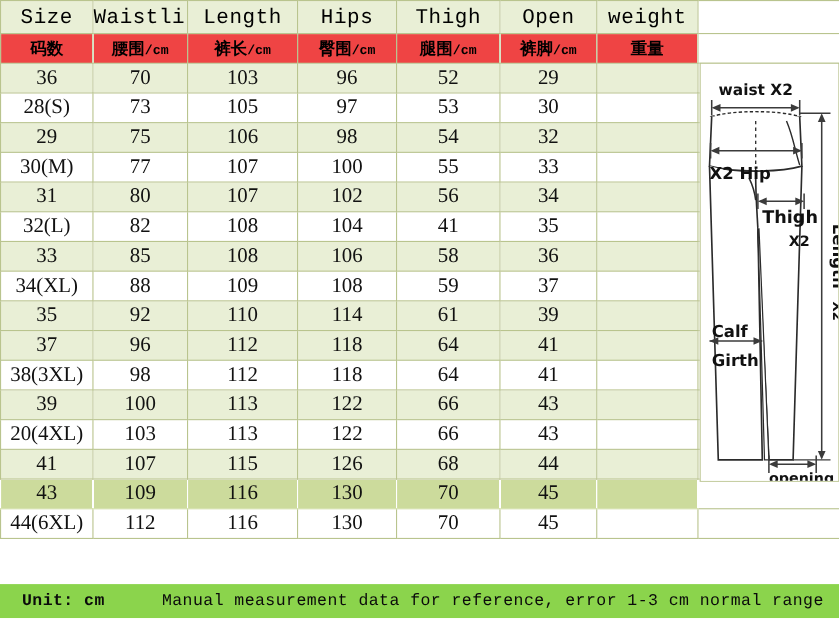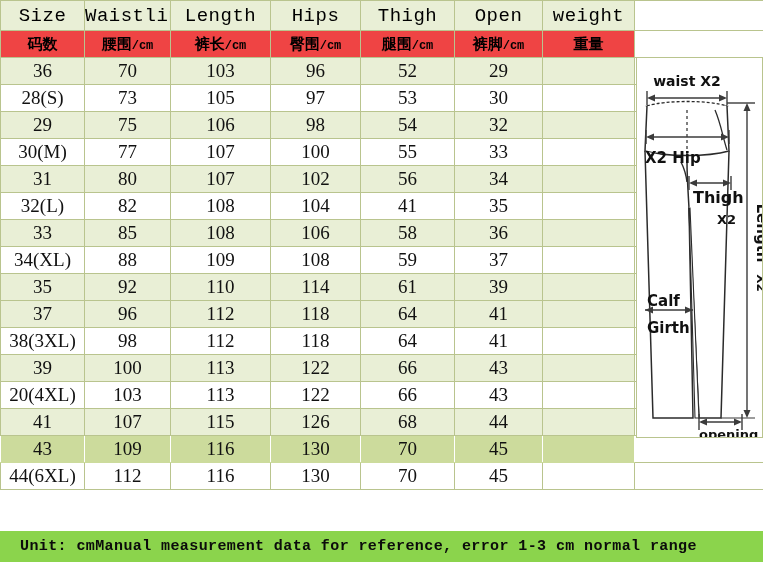--- a/index.html
+++ b/index.html
@@ -95,22 +95,23 @@
     font-family: "Liberation Mono", monospace;
     font-size: 15px;
     font-weight: bold;
     color: #0b0b0b;
     margin-left: 20px;
     letter-spacing: 0.4px;
   }
   .footer-band .note {
     font-family: "Liberation Mono", monospace;
     font-size: 15px;
-    font-weight: bold;
+    font-weight: normal;
     color: #0b0b0b;
+    margin-left: 52px;
     letter-spacing: 0.4px;
   }
   .footer-strip {
     position: absolute;
     left: 0; top: 562px;
     width: 763px; height: 15px;
     background: #ffffff;
   }
 
   

